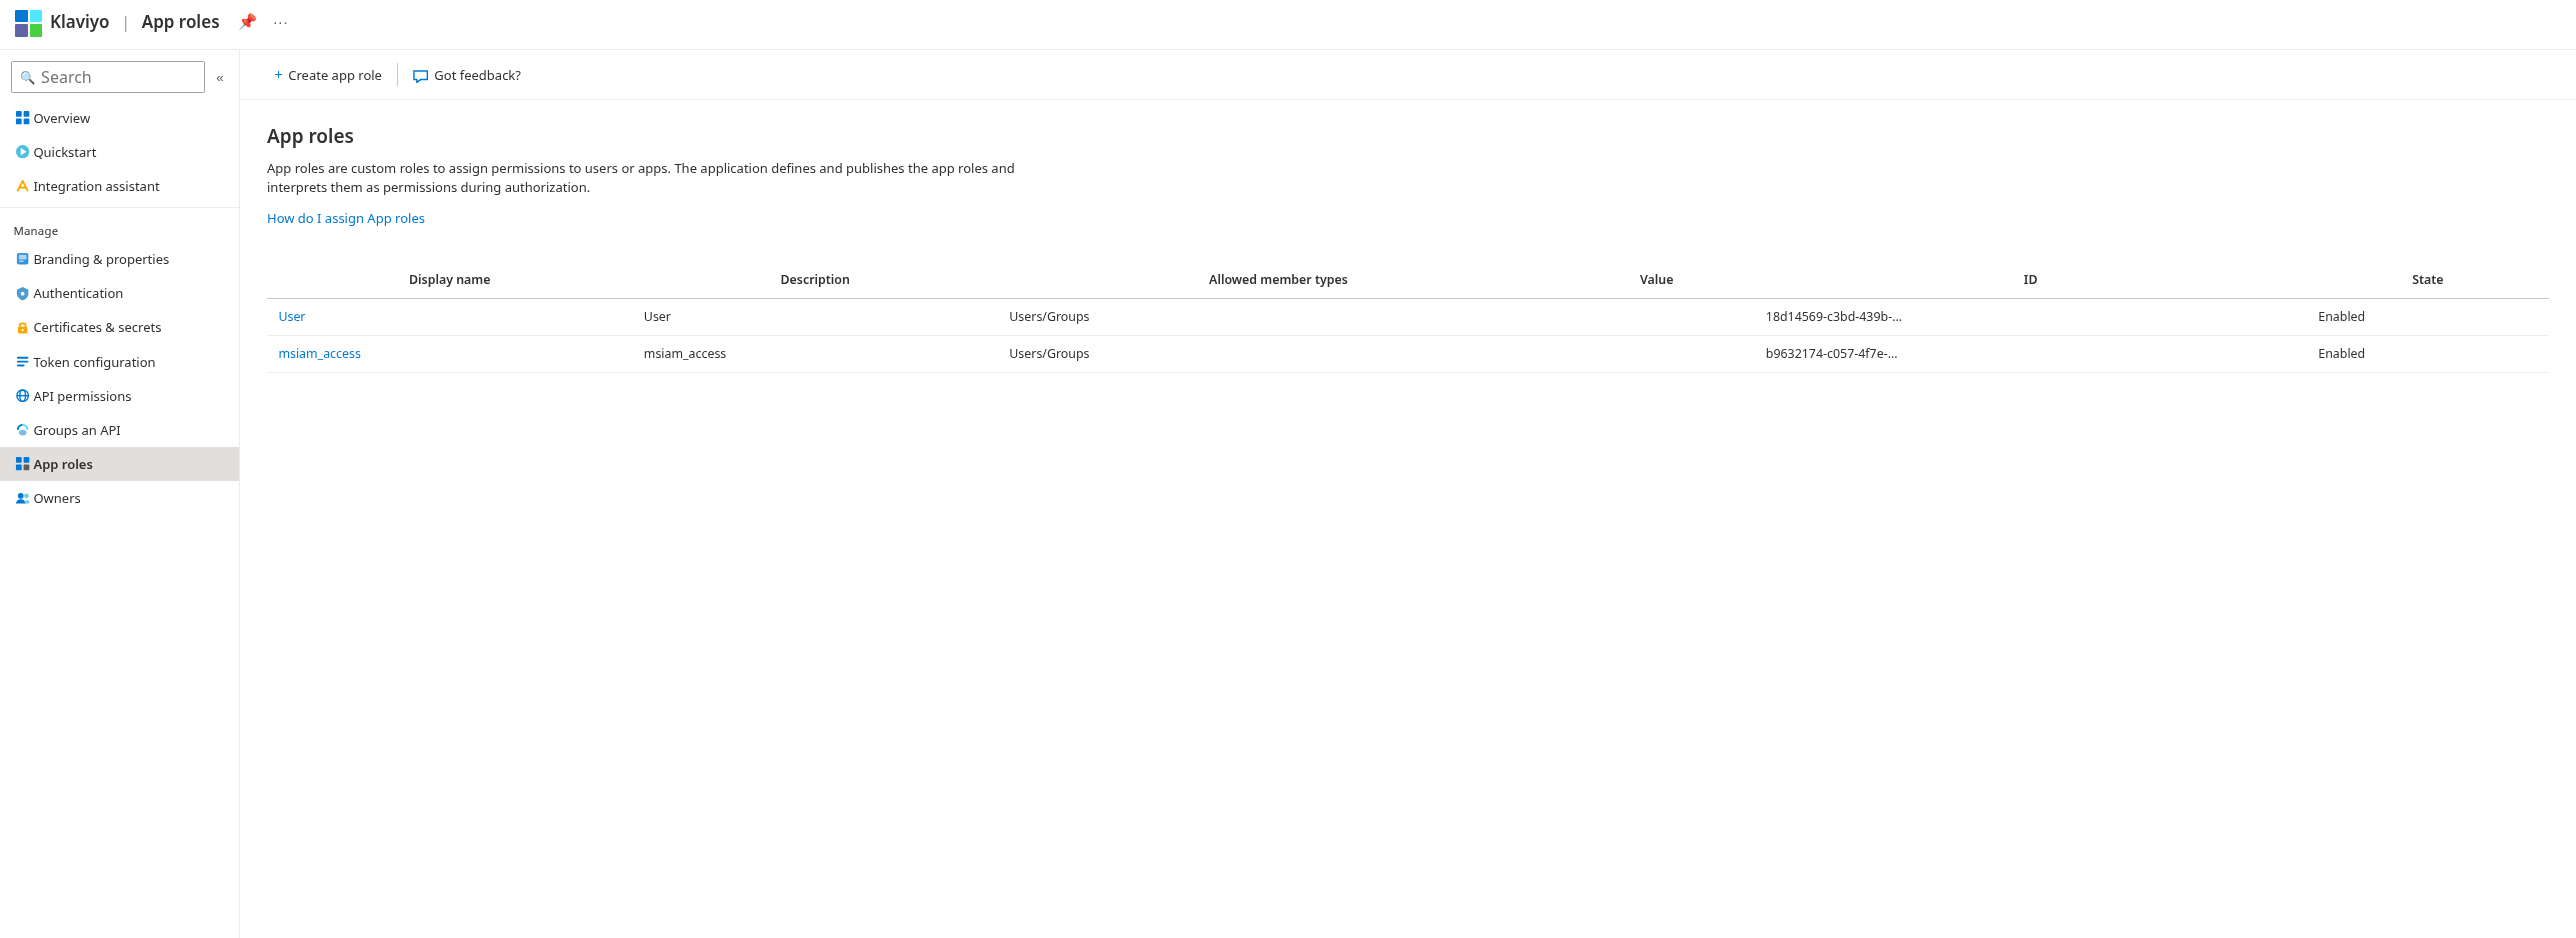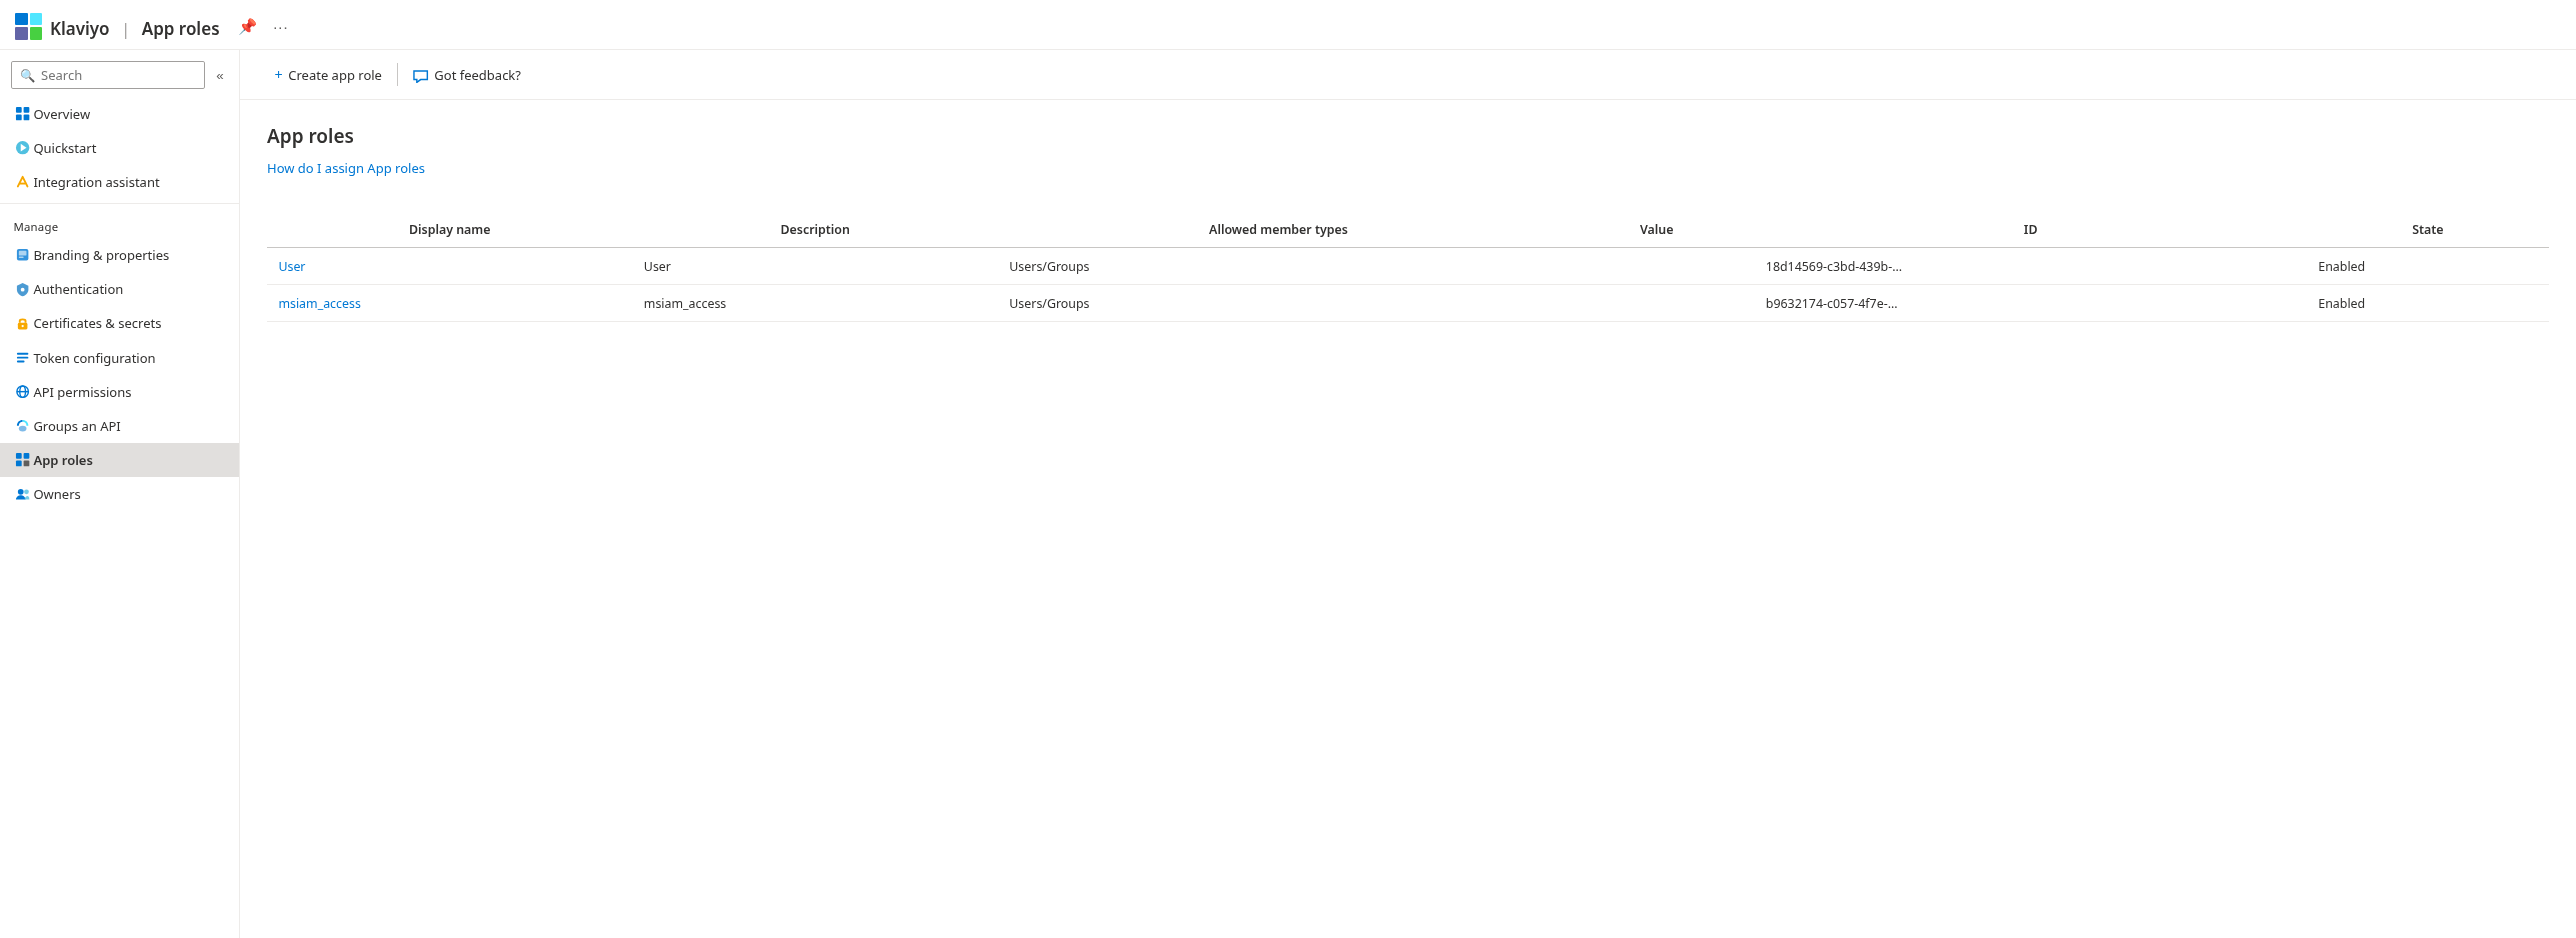--- a/index.html
+++ b/index.html
@@ -10,21 +10,21 @@
       background: #fff;
       display: flex;
       flex-direction: column;
       height: 100vh;
       overflow: hidden;
     }
 
     
     .header {
       display: flex;
-      align-items: flex-end;
+      align-items: flex-start;
       padding: 9.5px 15.3px;
       border-bottom: 1px solid #edebe9;
       height: 50px;
       gap: 7.6px;
     }
     .header-title {
       font-size: 17px;
       font-weight: 600;
       color: #323130;
       white-space: nowrap;
@@ -84,21 +84,21 @@
       flex: 1;
       background: #fff;
     }
     .search-icon-inner {
       color: #605e5c;
       font-size: 12.4px;
     }
     .search-input {
       border: none;
       outline: none;
-      font-size: 13px;
+      font-size: 16px;
       color: #323130;
       width: 100%;
       font-family: inherit;
     }
     .collapse-btn {
       background: none;
       border: none;
       cursor: pointer;
       color: #605e5c;
       font-size: 13.4px;
@@ -427,20 +427,21 @@
           <svg width="15.3" height="13.4" viewBox="0 0 16 14" fill="none" style="vertical-align:middle">
             <path d="M1 1 H15 V10 H8 L4 13 V10 H1 Z" stroke="#0078d4" stroke-width="1.5" fill="none"></path>
           </svg>
         </span>
         <span>Got feedback?</span>
       </button>
     </div>
 
     <div class="page-content">
       <h1 class="page-title">App roles</h1>
+      <p class="page-description">App roles are custom roles to assign permissions to users or apps. The application defines and publishes the app roles and interprets them as permissions during authorization.</p>
       <a class="help-link" href="#">How do I assign App roles</a>
 
       <table class="data-table">
         <thead>
           <tr>
             <th>Display name</th>
             <th>Description</th>
             <th>Allowed member types</th>
             <th>Value</th>
             <th>ID</th>

